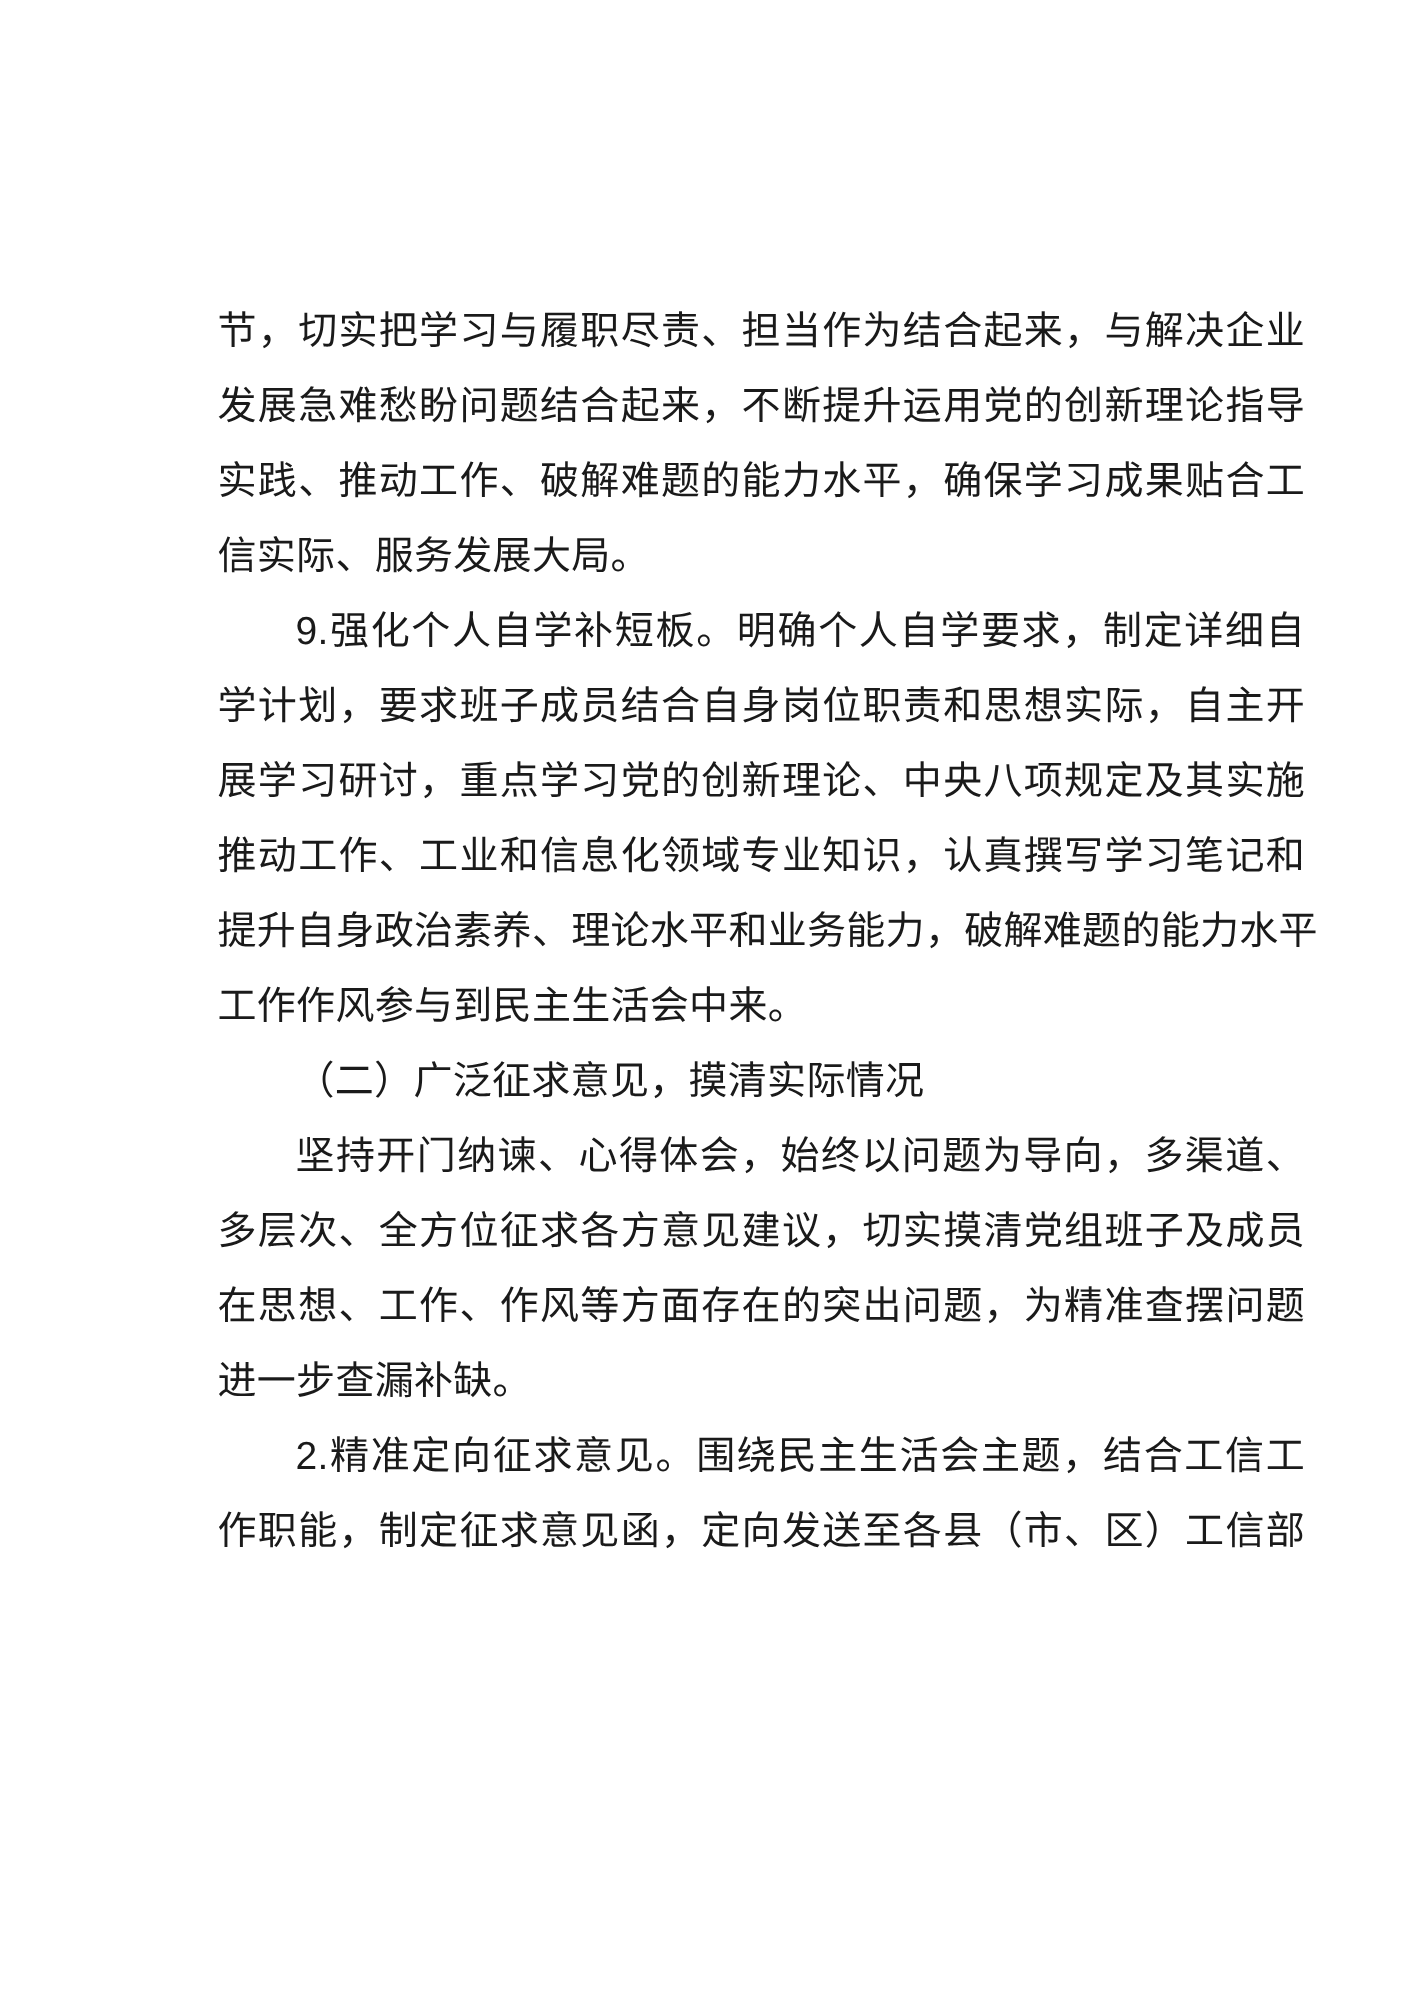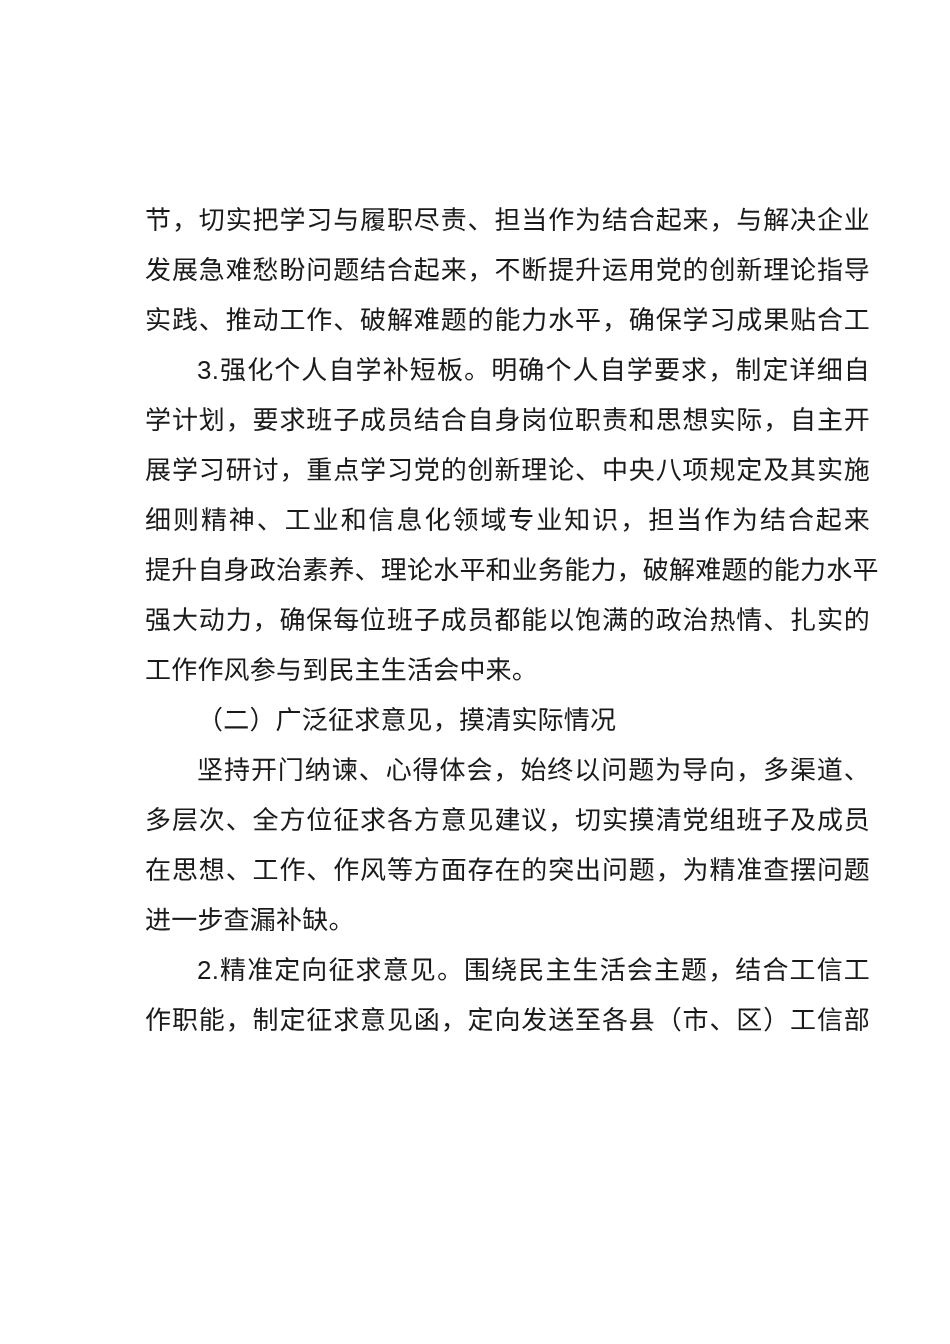--- a/index.html
+++ b/index.html
@@ -40,26 +40,26 @@
   }
 </style>
 </head>
 <body>
 
 <div class="page">
   <div class="text-block">
     <div class="line fill">节，切实把学习与履职尽责、担当作为结合起来，与解决企业</div>
     <div class="line fill">发展急难愁盼问题结合起来，不断提升运用党的创新理论指导</div>
     <div class="line fill">实践、推动工作、破解难题的能力水平，确保学习成果贴合工</div>
-    <div class="line indent fill">3.强化个人自学补短板。明确个人自学要求，制定详细自</div>
+    <div class="line">信实际、服务发展大局。</div>
+    <div class="line indent fill">9.强化个人自学补短板。明确个人自学要求，制定详细自</div>
     <div class="line fill">学计划，要求班子成员结合自身岗位职责和思想实际，自主开</div>
     <div class="line fill">展学习研讨，重点学习党的创新理论、中央八项规定及其实施</div>
-    <div class="line fill">细则精神、工业和信息化领域专业知识，担当作为结合起来</div>
+    <div class="line fill">推动工作、工业和信息化领域专业知识，认真撰写学习笔记和</div>
     <div class="line fill">提升自身政治素养、理论水平和业务能力，破解难题的能力水平</div>
-    <div class="line fill">强大动力，确保每位班子成员都能以饱满的政治热情、扎实的</div>
     <div class="line">工作作风参与到民主生活会中来。</div>
     <div class="line indent">（二）广泛征求意见，摸清实际情况</div>
     <div class="line indent fill">坚持开门纳谏、心得体会，始终以问题为导向，多渠道、</div>
     <div class="line fill">多层次、全方位征求各方意见建议，切实摸清党组班子及成员</div>
     <div class="line fill">在思想、工作、作风等方面存在的突出问题，为精准查摆问题</div>
     <div class="line">进一步查漏补缺。</div>
     <div class="line indent fill">2.精准定向征求意见。围绕民主生活会主题，结合工信工</div>
     <div class="line fill">作职能，制定征求意见函，定向发送至各县（市、区）工信部</div>
   </div>
 </div>

